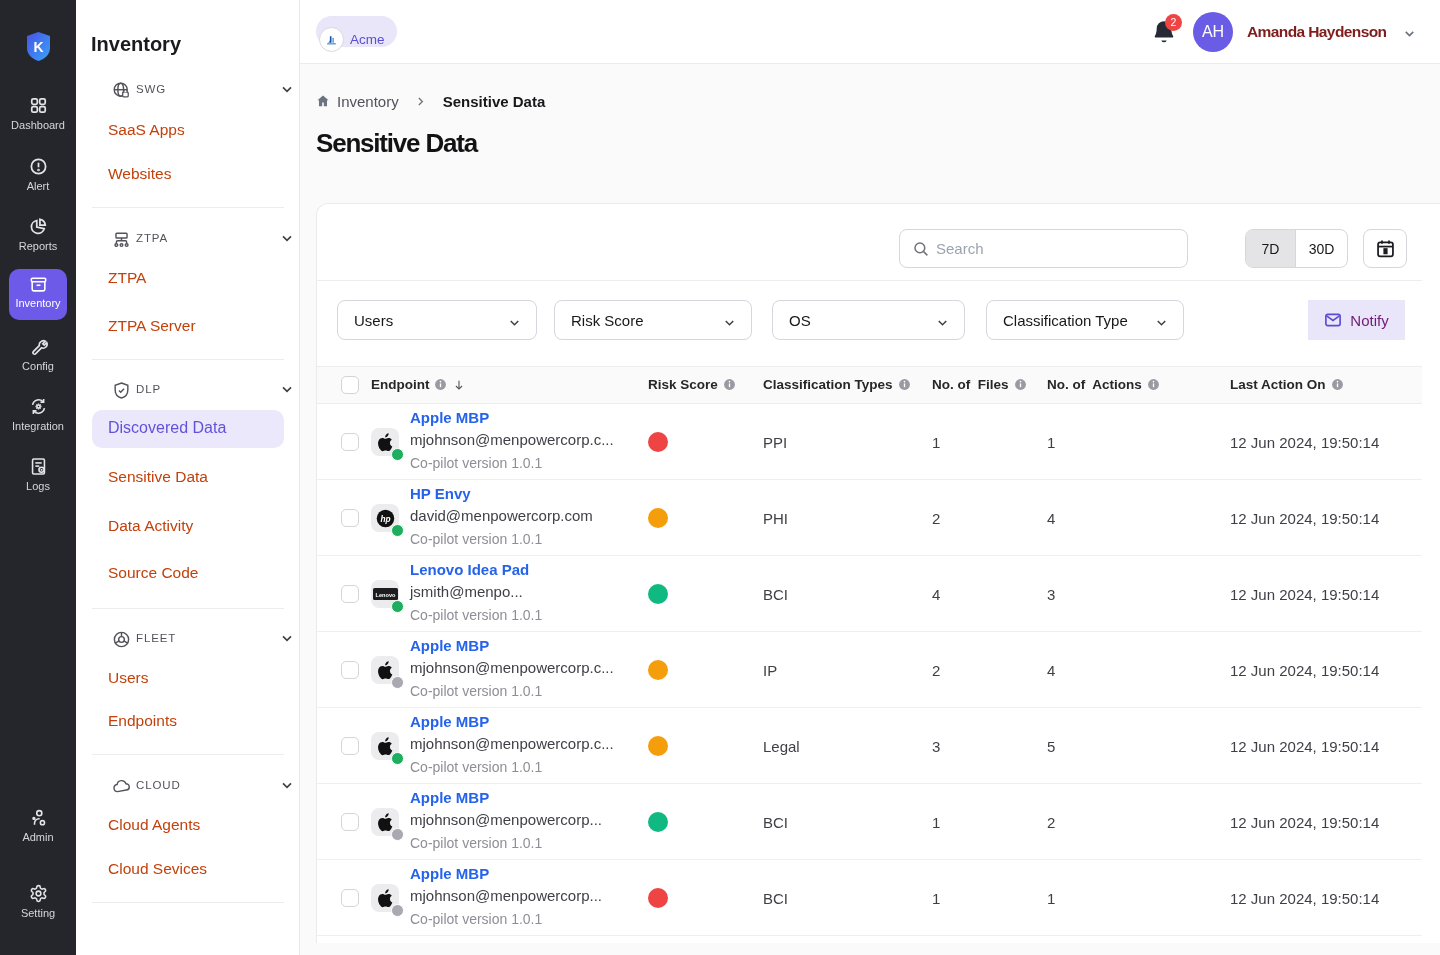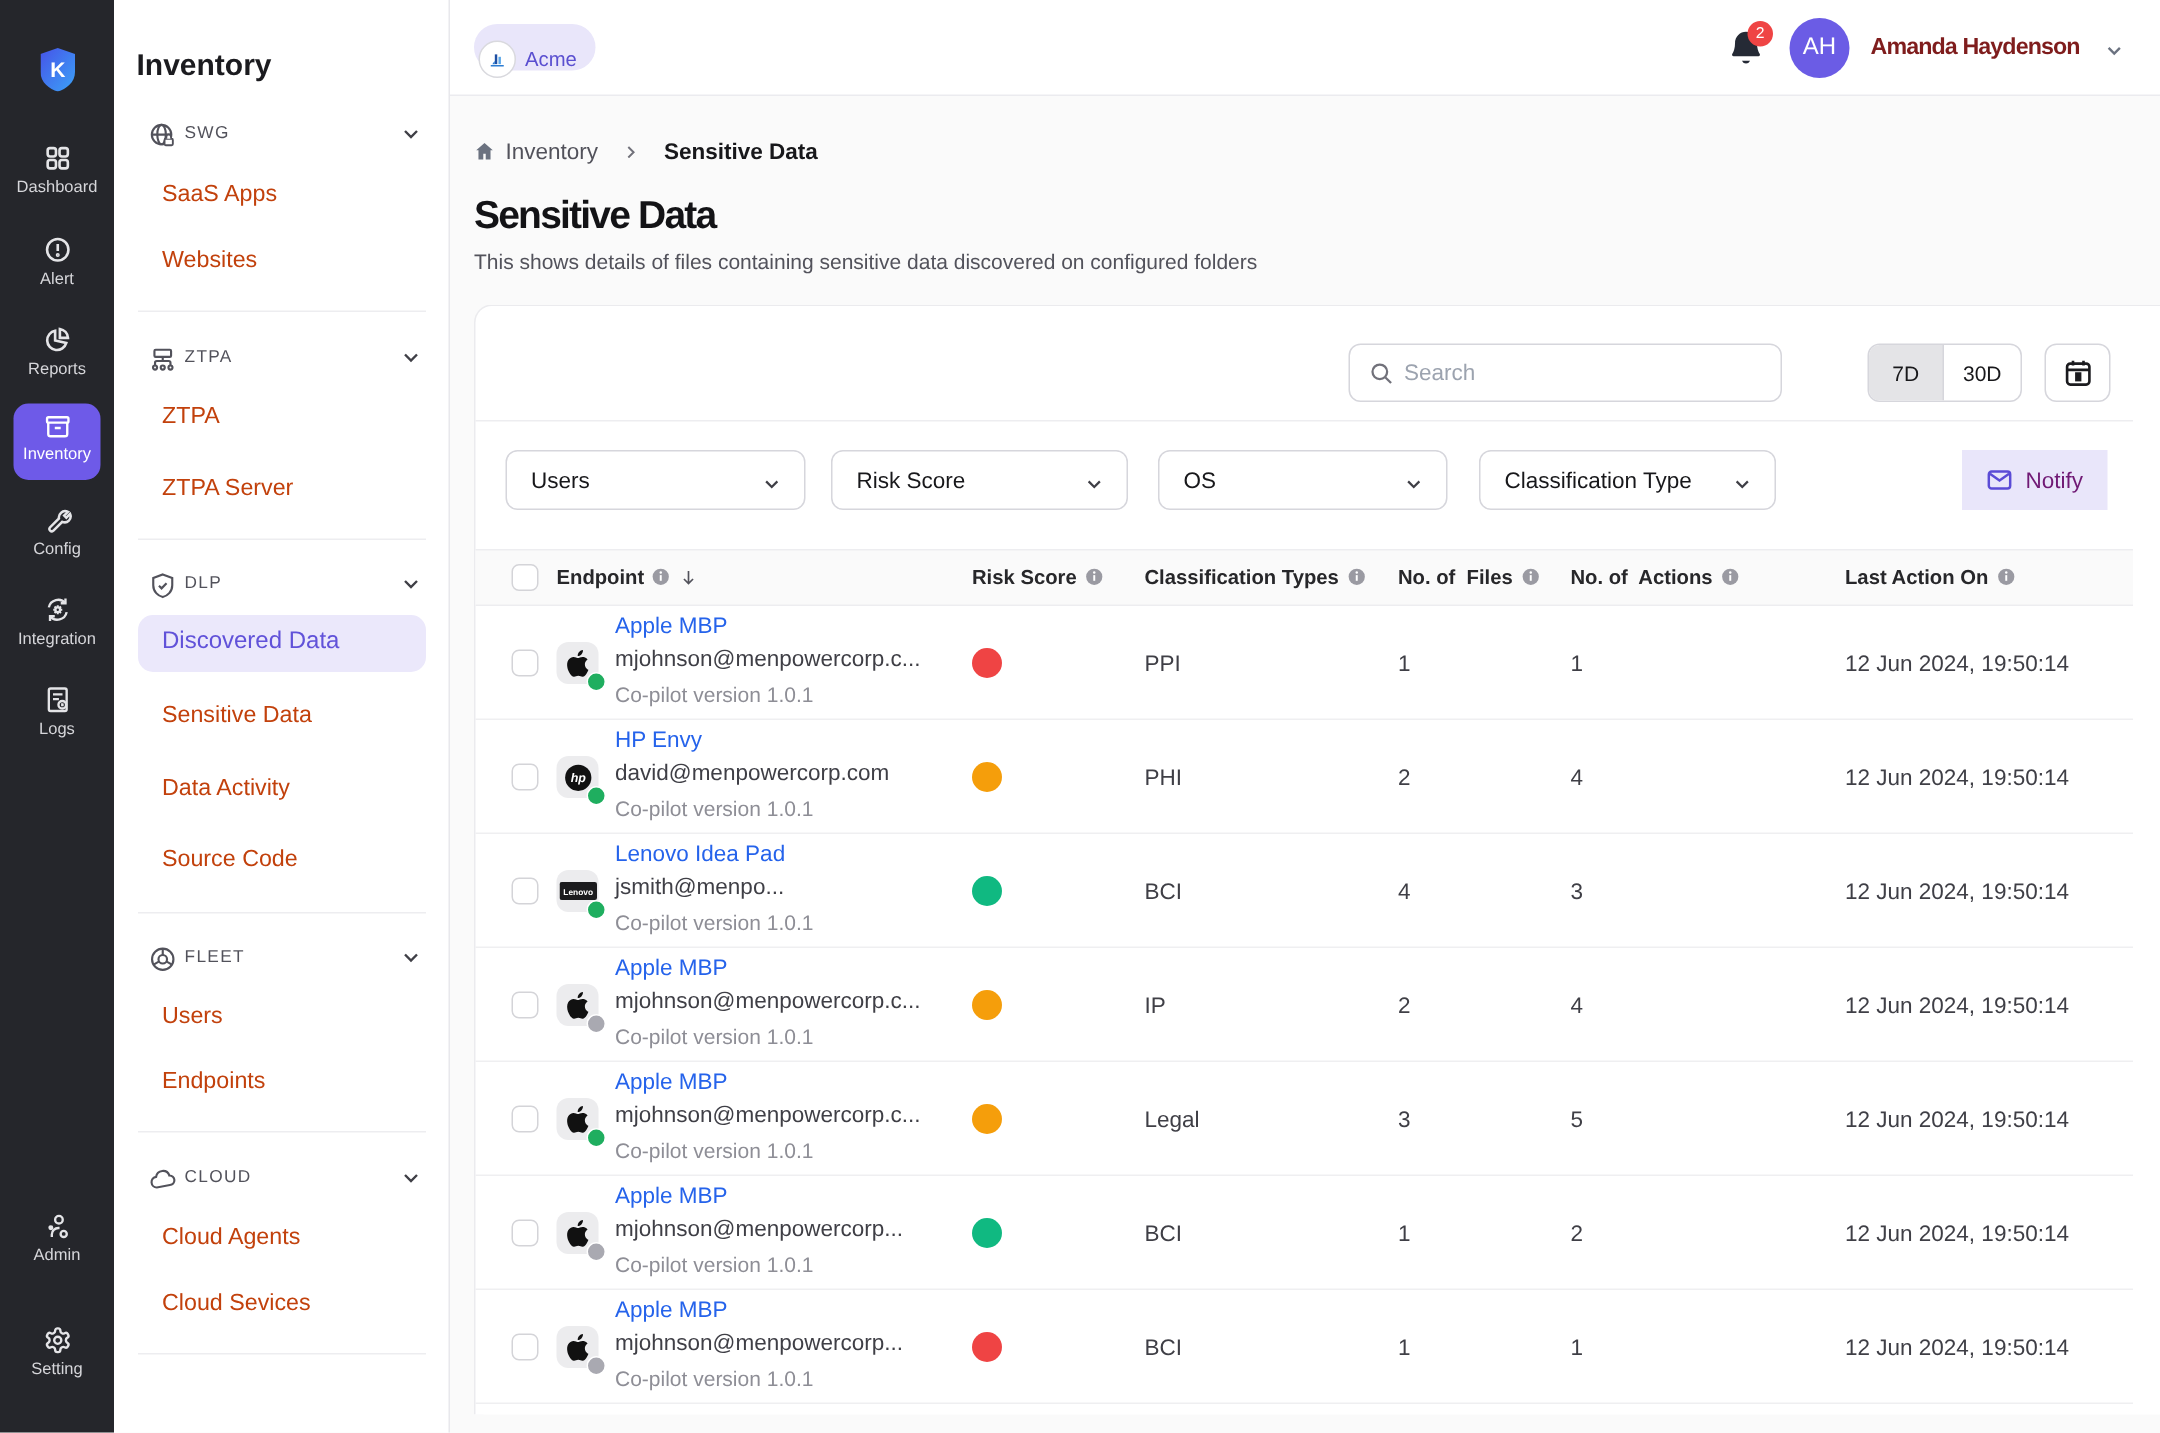--- a/index.html
+++ b/index.html
@@ -4,21 +4,21 @@
 <style>
 * { margin:0; padding:0; box-sizing:border-box; }
 html,body { width:1440px; height:955px; overflow:hidden; font-family:"Liberation Sans", sans-serif; background:#fafafa; }
 .rail { position:fixed; left:0; top:0; width:76px; height:955px; background:#25262b; z-index:30; }
 .rail-item { position:absolute; left:0; width:76px; text-align:center; color:#d6d6da; font-size:11px; }
 .rail-item svg { display:block; margin:0 auto 4px auto; }
 .rail-active { position:absolute; left:9px; top:269px; width:58px; height:51px; background:#6e5ae8; border-radius:10px; color:#fff; font-size:11px; text-align:center; }
 .rail-active svg { display:block; margin:6px auto 3px auto; }
 .sidebar { position:fixed; left:76px; top:0; width:224px; height:955px; background:#fff; border-right:1px solid #e8e8ec; z-index:20; }
 .sb-title { position:absolute; left:15px; top:33px; font-size:20px; font-weight:bold; color:#1b1b1f; }
-.sb-sec { position:absolute; left:3px; width:191px; height:20px;text-decoration:underline; }
+.sb-sec { position:absolute; left:16px; width:191px; height:20px;text-decoration:underline; }
 .sb-sec svg { position:absolute; left:20px; top:1px; }
 .sb-sec .lbl { position:absolute; left:44px; top:3px; font-size:11.5px; font-weight:500; letter-spacing:0.9px; color:#52525b; }
 .sb-sec .chev { position:absolute; left:187px; top:1px; }
 .sb-item { position:absolute; left:32px; font-size:15.5px; color:#c2410c; }
 .sb-div { position:absolute; left:16px; width:192px; border-top:1px solid #ededf0; }
 .sb-active { position:absolute; left:16px; top:410px; width:192px; height:38px; background:#ebe8fb; border-radius:10px; }
 .sb-active span { position:absolute; left:16px; top:9px; font-size:16px; color:#6152d9; }
 .main { position:fixed; left:300px; top:0; width:1140px; height:955px; }
 .topbar { position:absolute; left:0; top:0; width:1140px; height:64px; background:#fff; border-bottom:1px solid #ebebef; }
 .chip { position:absolute; left:16px; top:16px; height:31px; background:#e9e6fa; border-radius:16px; display:flex; align-items:center; padding:16px 12px 0 3px; }
@@ -46,21 +46,21 @@
 .calbtn { position:absolute; left:1046px; top:25px; width:44px; height:39px; border:1px solid #d6d6dc; border-radius:8px; display:flex; align-items:center; justify-content:center; }
 .frow { position:absolute; left:0; top:77px; width:1105px; height:74px; }
 .sel { position:absolute; top:19px; height:40px; border:1px solid #d6d6dc; border-radius:8px; background:#fff; }
 .sel .t { position:absolute; left:16px; top:11px; font-size:15px; color:#18181b; }
 .sel svg { position:absolute; right:14px; top:14px; }
 .notify { position:absolute; left:991px; top:19px; width:97px; height:40px; background:#e9e6fa; border-radius:0; display:flex; align-items:center; justify-content:center; gap:8px; color:#701a75; font-size:15px; font-weight:500; }
 .thead { position:absolute; left:0; top:162px; width:1105px; height:38px; background:#fafafa; border-top:1px solid #ededf0; border-bottom:1px solid #ededf0; }
 .th { position:absolute; top:10px; font-size:13.5px; font-weight:bold; color:#27272a; display:flex; align-items:center; gap:5px; }
 .cb { position:absolute; left:24px; width:18px; height:18px; border:1.5px solid #d4d4d8; border-radius:5px; background:#fff; }
 .trow { position:absolute; left:0; width:1105px; height:76px; border-bottom:1px solid #efeff1; }
-.dev { position:absolute; left:93px; top:5px; font-size:15px; font-weight:400; color:#2563eb; }
+.dev { position:absolute; left:93px; top:5px; font-size:15px; font-weight:700; color:#2563eb; }
 .email { position:absolute; left:93px; top:27px; font-size:15px; color:#3f3f46; }
 .copilot { position:absolute; left:93px; top:51px; font-size:14px; color:#8e8e96; }
 .avat { position:absolute; left:54px; top:24px; width:28px; height:28px; background:#ececee; border-radius:8px; display:flex; align-items:center; justify-content:center; }
 .dot { position:absolute; width:13px; height:13px; border-radius:50%; border:1.5px solid #fff; }
 .dotg { left:74px; top:44px; background:#1fae5f; }
 .doto { left:74px; top:44px; background:#a9a9b1; }
 .risk { position:absolute; left:331px; top:28px; width:20px; height:20px; border-radius:50%; }
 .cls { position:absolute; left:446px; top:30px; font-size:15px; color:#3f3f46; }
 .nf { position:absolute; left:615px; top:30px; font-size:15px; color:#3f3f46; }
 .na { position:absolute; left:730px; top:30px; font-size:15px; color:#3f3f46; }
@@ -264,21 +264,20 @@
     <svg width="14" height="14" viewBox="0 0 24 24" fill="#6b7280">
         <path d="M12 2.4 L2.5 10.5 h2.6 V21 h5.5 v-6.5 h2.8 V21 h5.5 V10.5 h2.6 z"></path>
       </svg>
     <span class="c1">Inventory</span>
     <svg class="sep" width="13" height="13" viewBox="0 0 24 24" fill="none" stroke="#71717a" stroke-width="2.4">
         <path d="M9 5.5 l6.5 6.5 L9 18.5"></path>
       </svg>
     <span class="c2">Sensitive Data</span>
   </div>
   <div class="h1">Sensitive Data</div>
-  <div class="sub">This shows details of files containing sensitive data discovered on configured folders</div>
   <div class="card">
     <div class="srow">
       <div class="search">
         <svg width="18" height="18" viewBox="0 0 24 24" fill="none" stroke="#71717a" stroke-width="2">
             <circle cx="10.5" cy="10.5" r="6.5"></circle>
             <line x1="15.5" y1="15.5" x2="20.5" y2="20.5"></line>
           </svg>
         <span class="ph">Search</span>
       </div>
       <div class="toggle">

